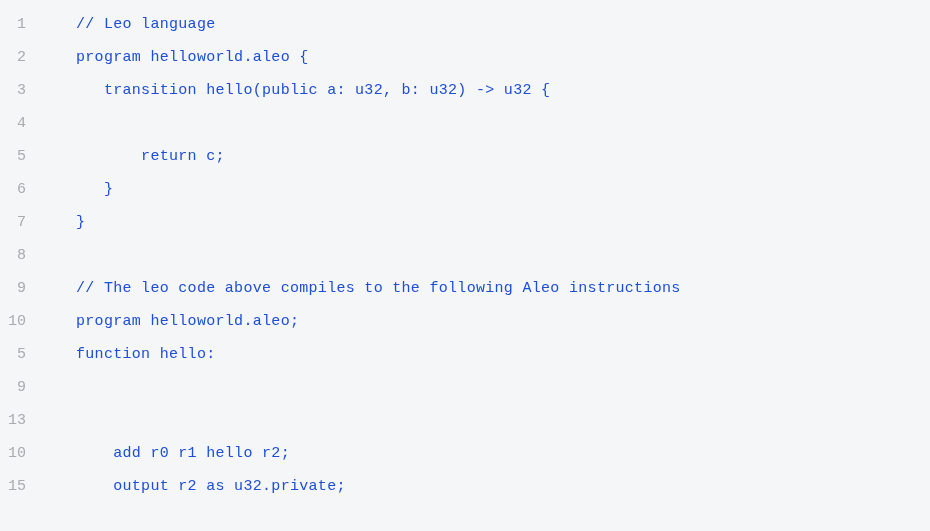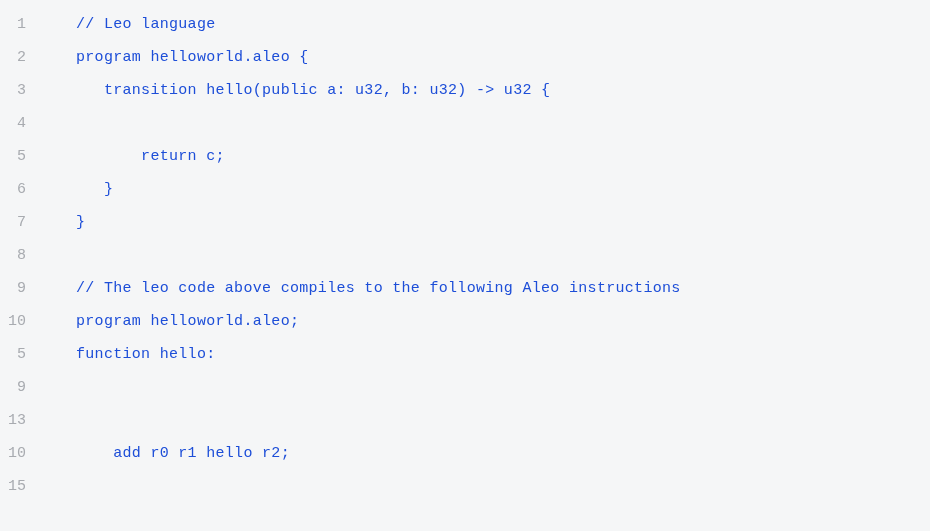--- a/index.html
+++ b/index.html
@@ -92,14 +92,15 @@
   </div>
   <div class="code-line">
     <span class="line-number">13</span>
   </div>
   <div class="code-line">
     <span class="line-number">10</span>
     <span class="line-content">    add r0 r1 hello r2;</span>
   </div>
   <div class="code-line">
     <span class="line-number">15</span>
+    <span class="line-content">    output r2 as u32.private;</span>
   </div>
 </div>
 
 </body></html>

